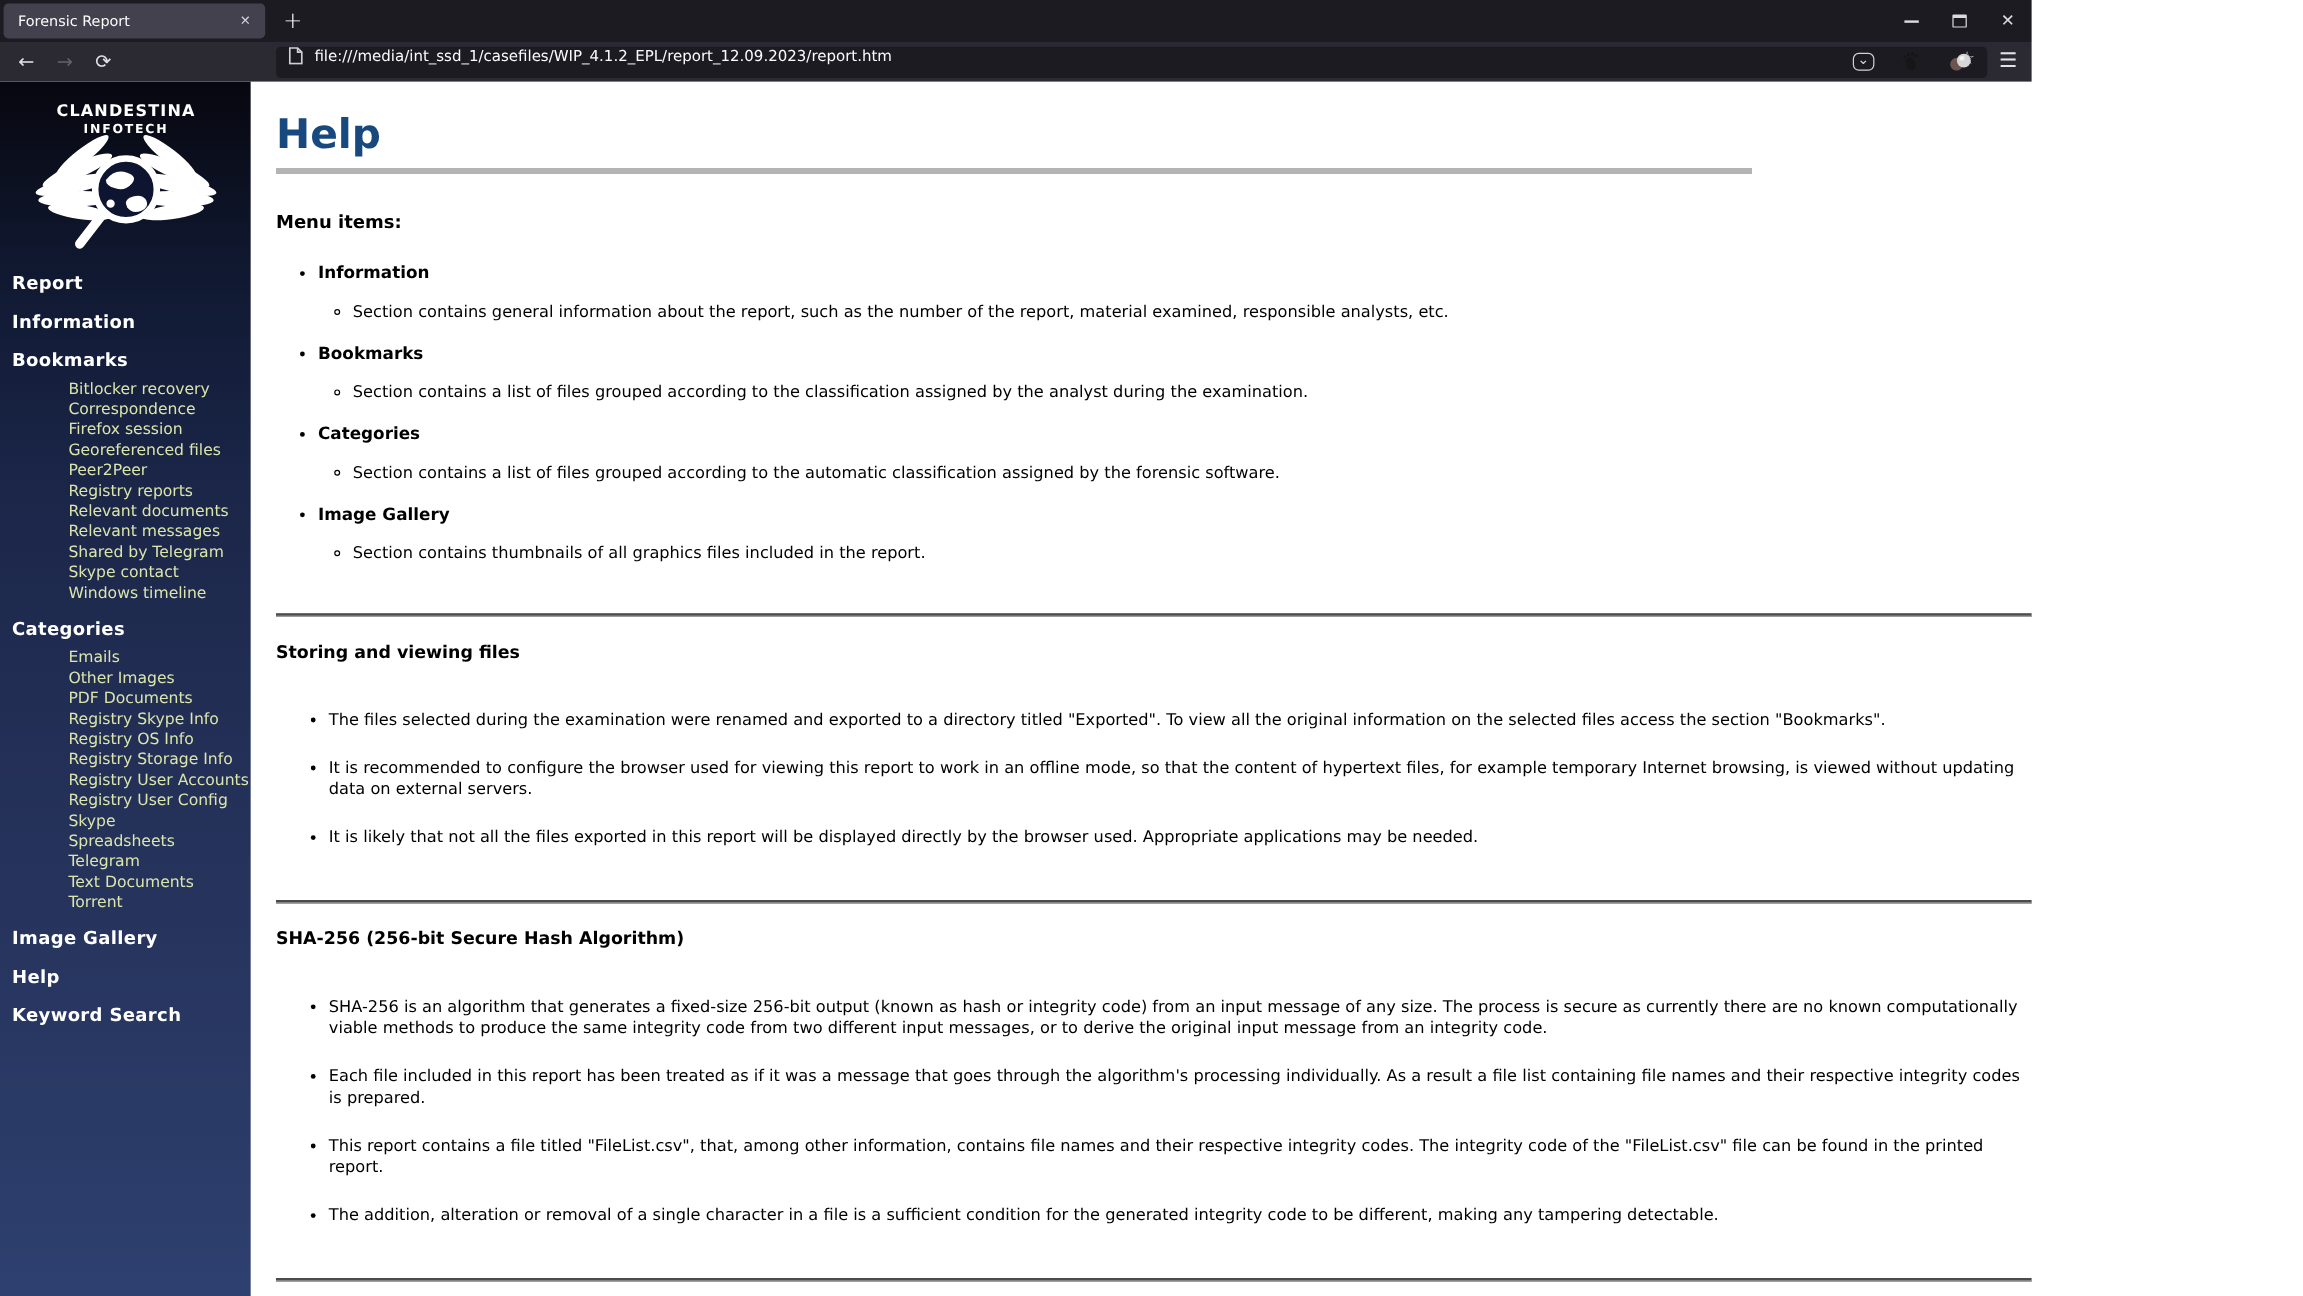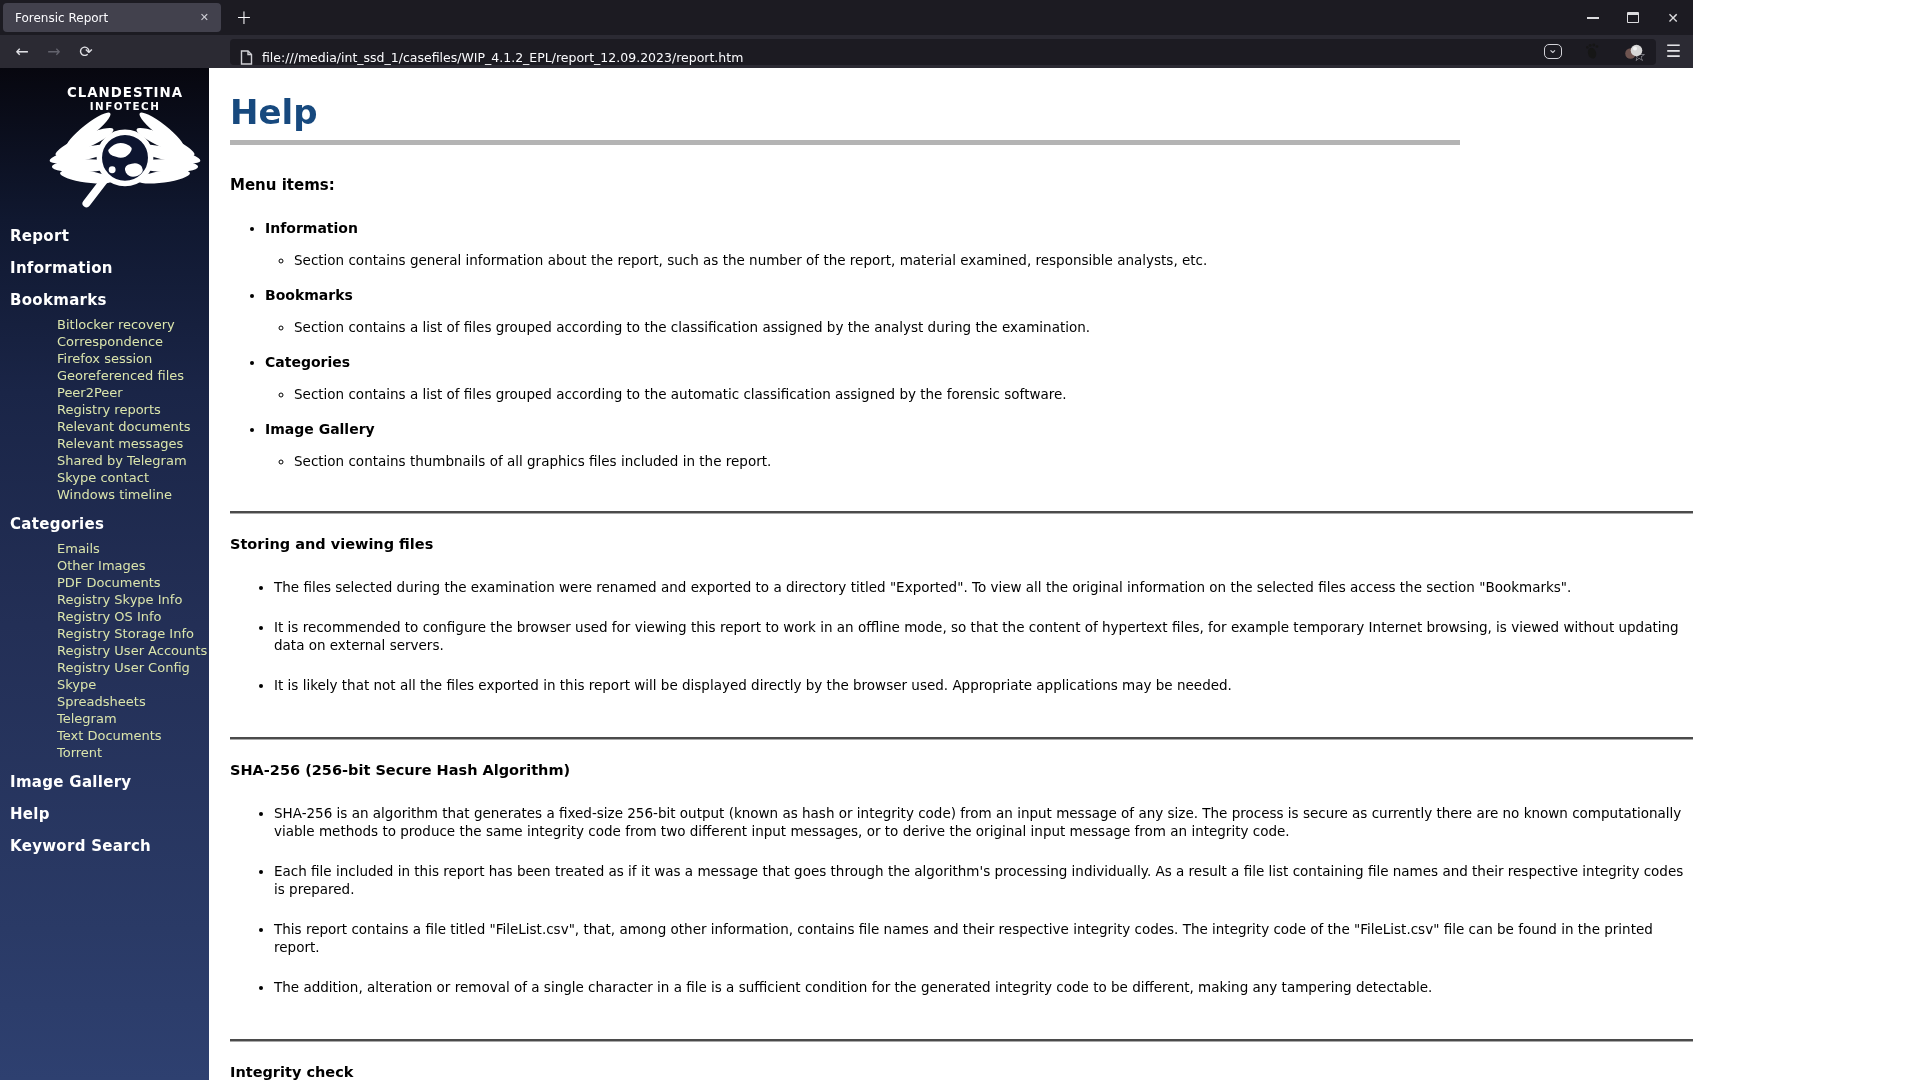--- a/index.html
+++ b/index.html
@@ -23,52 +23,52 @@
   .min-glyph { display:block; width:12px; height:2px; background:#dcdcdf; }
   .max-glyph { display:block; width:12px; height:11px; border:1.5px solid #dcdcdf; border-top:3.5px solid #dcdcdf; border-radius:1px; }
   .close-glyph { font-size:14px; }
 
   
   .nav-bar { height:33px; background:#2b2a33; position:relative; display:flex; align-items:center; flex-shrink:0; }
   .nav-btn { color:#e0e0e5; font-size:16px; width:32px; text-align:center; cursor:pointer; }
   .nav-btn.first { margin-left:6px; }
   .nav-btn.disabled { color:#63636d; }
   .url-bar { position:absolute; left:230px; top:4px; width:1426px; height:26px; background:#1c1b22;
-             border-radius:4px; display:flex; align-items:flex-end; padding:0 10px; color:#fbfbfe; cursor:text; }
+             border-radius:4px; display:flex; align-items:flex-start; padding:0 10px; color:#fbfbfe; cursor:text; }
   .page-icon { flex-shrink:0; }
   .url-text { font-size:12.5px; margin-left:9px; flex:1; white-space:nowrap; overflow:hidden; }
   .star { color:#b9b9c2; font-size:15px; cursor:pointer; }
   .nav-right { position:absolute; right:12px; display:flex; align-items:center; gap:22px; }
   .pocket { width:18px; height:15px; border:1.8px solid #d2d2d8; border-radius:5px; display:flex;
             align-items:center; justify-content:center; color:#d2d2d8; cursor:pointer; }
   .chev { font-size:12px; line-height:0; margin-top:-5px; }
   .ext-svg { display:block; cursor:pointer; }
   .menu-btn { color:#e2e2e6; font-size:17px; cursor:pointer; line-height:1; }
 
   
   .content { flex:1; display:flex; min-height:0; }
   .sidebar { width:209px; flex-shrink:0;
     background:linear-gradient(180deg,#07070f 0%,#101830 15%,#1a2547 32%,#232f56 55%,#2a3a66 85%,#2e4070 100%);
     overflow:hidden; }
-  .logo { padding-top:8px; height:152px; display:flex; justify-content:flex-end; }
+  .logo { padding-top:8px; height:152px; display:flex; justify-content:center; }
   .side-header { color:#ffffff; font-weight:bold; font-size:15px; padding:7px 0 7px 10px; letter-spacing:.3px; cursor:pointer; }
   .side-children { padding-bottom:5px; }
   .side-sub { color:#dbe5ac; font-size:13px; padding:1px 0 1px 28px; cursor:pointer; white-space:nowrap;margin-left:29px; }
 
   .main { flex:1; background:#fff; padding:25px 0 0 21px; overflow:hidden; color:#000; }
   h1.page-title { font-size:34px; font-weight:bold; color:#17497e; margin:0; line-height:1.15; }
   .title-rule { width:1230px; height:5px; background:#b4b4b4; border:none; margin:8px 0 0; }
   .menu-heading { font-weight:bold; font-size:15px; margin-top:31px; }
   ul#menu-list { list-style:disc; margin:26px 0 0; padding-left:35px; }
   ul#menu-list > li { font-weight:bold; font-size:14px; margin-bottom:14px; }
   .menu-desc-list { list-style:circle; margin:16px 0 19px; padding-left:29px; }
   .menu-desc { font-weight:normal; font-size:13.5px; }
   .section-rule { border:none; height:3px; background:#4b4b4b; border-bottom:1px solid #a9a9a9; width:1538px; margin:42px 0 0; }
   .section-heading { font-size:14.5px; font-weight:bold; margin:22px 0 0; }
-  .section-list { list-style:disc; margin:27px 0 0; padding-left:44px; max-width:1505px; }
+  .section-list { list-style:disc; margin:40px 0 0; padding-left:44px; max-width:1505px; }
   .section-list > li { font-size:13.5px; margin-bottom:22px; line-height:1.33; }
 </style>
 </head>
 <body>
 
 <div class="window">
 
   <div class="tab-bar">
     <div class="tab">
       <span class="tab-title">Forensic Report</span>

